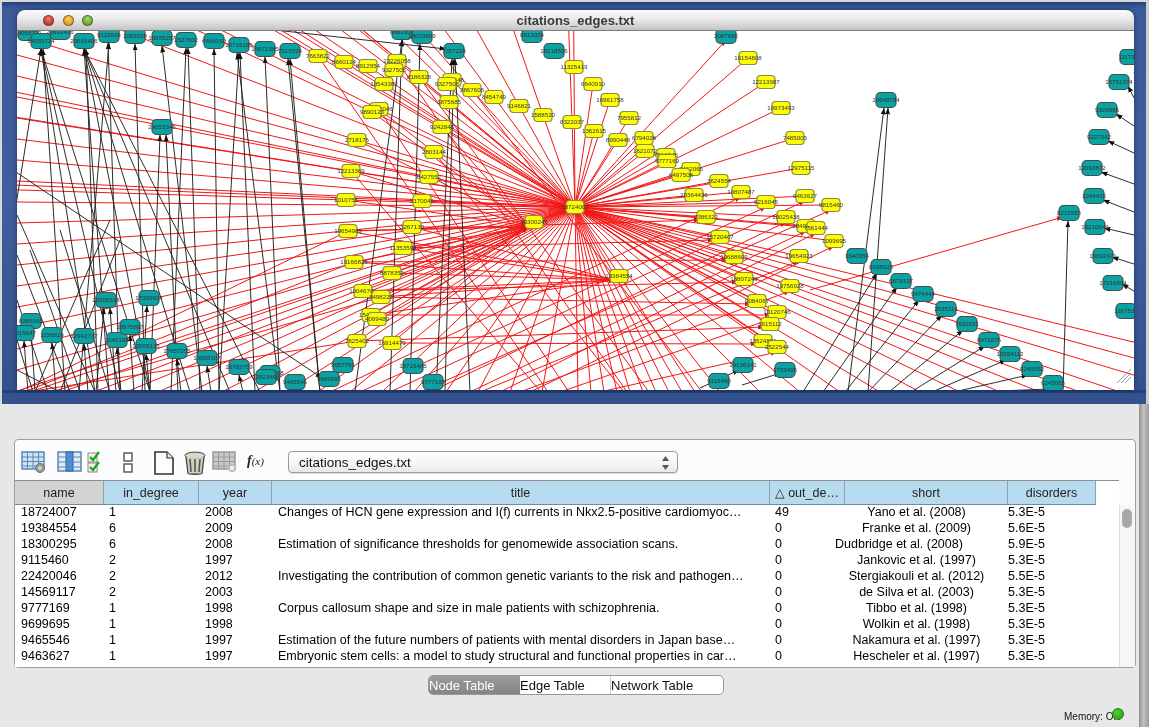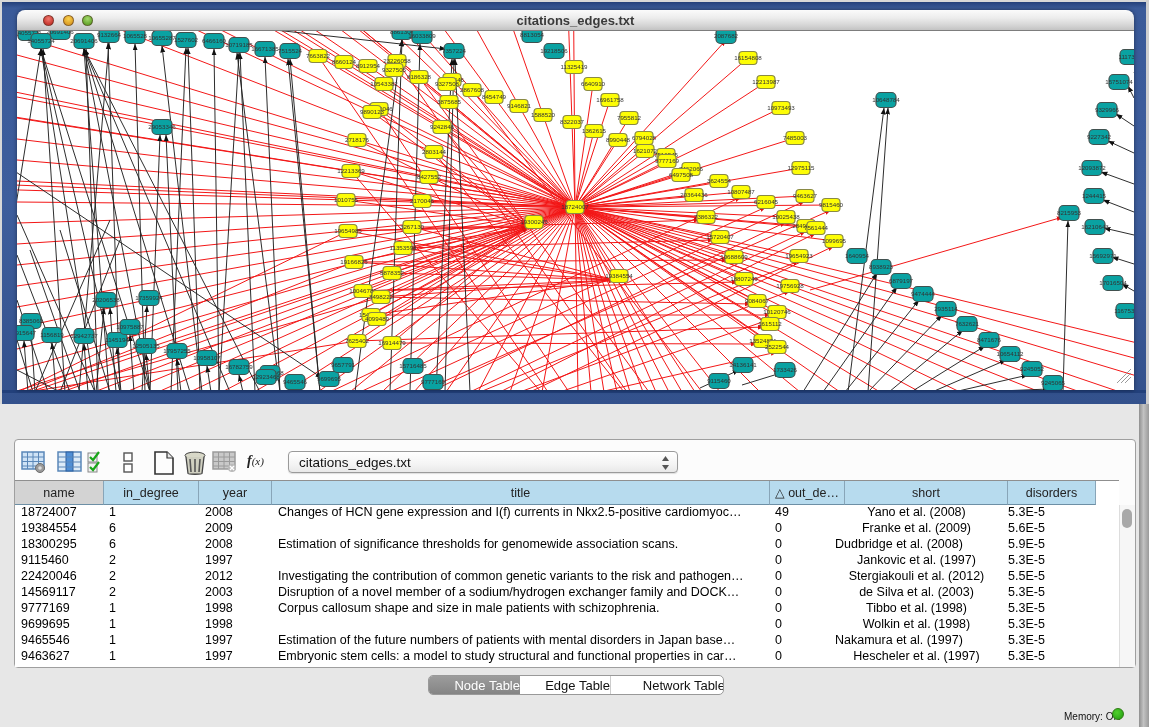--- a/index.html
+++ b/index.html
@@ -963,21 +963,20 @@
 <span class="abs" style="left:190px">2012</span>
 <span class="abs" style="left:263px">Investigating the contribution of common genetic variants to the risk and pathogen…</span>
 <span class="abs" style="left:760px">0</span>
 <span class="abs" style="left:820px;width:163px;text-align:center">Stergiakouli et al. (2012)</span>
 <span class="abs" style="left:993px">5.5E-5</span>
 </div>
 <div class="abs" style="left:0;top:80px;width:1104px;height:16px;font-size:12.5px;color:#000;white-space:nowrap">
 <span class="abs" style="left:6px">14569117</span>
 <span class="abs" style="left:94px">2</span>
 <span class="abs" style="left:190px">2003</span>
-<span class="abs" style="left:263px">Disruption of a novel member of a sodium/hydrogen exchanger family and DOCK…</span>
 <span class="abs" style="left:760px">0</span>
 <span class="abs" style="left:820px;width:163px;text-align:center">de Silva et al. (2003)</span>
 <span class="abs" style="left:993px">5.3E-5</span>
 </div>
 <div class="abs" style="left:0;top:96px;width:1104px;height:16px;font-size:12.5px;color:#000;white-space:nowrap">
 <span class="abs" style="left:6px">9777169</span>
 <span class="abs" style="left:94px">1</span>
 <span class="abs" style="left:190px">1998</span>
 <span class="abs" style="left:263px">Corpus callosum shape and size in male patients with schizophrenia.</span>
 <span class="abs" style="left:760px">0</span>
@@ -991,36 +990,36 @@
 <span class="abs" style="left:760px">0</span>
 <span class="abs" style="left:820px;width:163px;text-align:center">Wolkin et al. (1998)</span>
 <span class="abs" style="left:993px">5.3E-5</span>
 </div>
 <div class="abs" style="left:0;top:128px;width:1104px;height:16px;font-size:12.5px;color:#000;white-space:nowrap">
 <span class="abs" style="left:6px">9465546</span>
 <span class="abs" style="left:94px">1</span>
 <span class="abs" style="left:190px">1997</span>
 <span class="abs" style="left:263px">Estimation of the future numbers of patients with mental disorders in Japan base…</span>
 <span class="abs" style="left:760px">0</span>
-<span class="abs" style="left:820px;width:163px;text-align:left">Nakamura et al. (1997)</span>
+<span class="abs" style="left:820px;width:163px;text-align:center">Nakamura et al. (1997)</span>
 <span class="abs" style="left:993px">5.3E-5</span>
 </div>
 <div class="abs" style="left:0;top:144px;width:1104px;height:16px;font-size:12.5px;color:#000;white-space:nowrap">
 <span class="abs" style="left:6px">9463627</span>
 <span class="abs" style="left:94px">1</span>
 <span class="abs" style="left:190px">1997</span>
 <span class="abs" style="left:263px">Embryonic stem cells: a model to study structural and functional properties in car…</span>
 <span class="abs" style="left:760px">0</span>
 <span class="abs" style="left:820px;width:163px;text-align:center">Hescheler et al. (1997)</span>
 <span class="abs" style="left:993px">5.3E-5</span>
 </div>
 </div>
 <div class="abs" style="left:1119px;top:101px;width:16px;height:162px;background:#f6f6f6;border-left:1px solid #ddd"></div>
 <div class="abs" style="left:1122px;top:105px;width:10px;height:19px;background:#a8a8a8;border-radius:5px"></div>
-<div class="abs" style="left:428px;top:271px;width:296px;height:20px;background:#fff;border:1px solid #999;border-radius:5px;overflow:hidden;font-size:13px;line-height:19px;text-align:right">
+<div class="abs" style="left:428px;top:271px;width:296px;height:20px;background:#fff;border:1px solid #999;border-radius:5px;overflow:hidden;font-size:13px;line-height:19px;text-align:left">
 <div class="abs" style="left:0;top:0;width:91px;height:20px;background:linear-gradient(180deg,#9c9c9c 0,#828282 100%);color:#fff">Node Table</div>
 <div class="abs" style="left:91px;top:0;width:91px;height:20px;color:#111;border-right:1px solid #ccc">Edge Table</div>
 <div class="abs" style="left:182px;top:0;width:114px;height:20px;color:#111">Network Table</div>
 </div>
 <div class="abs" style="left:1064px;top:307px;font-size:10px;color:#111">Memory: OK</div>
 <div class="abs" style="left:1112px;top:304px;width:12px;height:12px;border-radius:50%;background:radial-gradient(circle at 40% 35%,#4fd02c 0,#2ba516 80%);border:1px solid #2e7c12"></div>
 </div>
 <div class="abs" style="left:1139px;top:404px;width:10px;height:323px;background:linear-gradient(90deg,#8f8f8f 0,#c2c2c2 45%,#9a9a9a 100%)"></div>
 <div class="abs" style="left:1146px;top:0;width:3px;height:404px;background:#cfcfcf"></div>
 </body></html>

